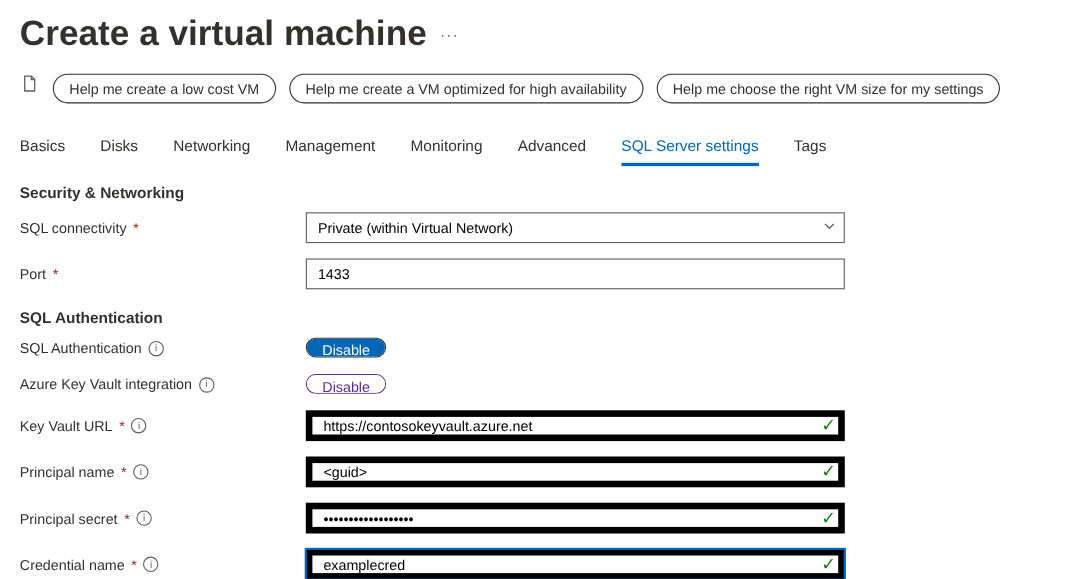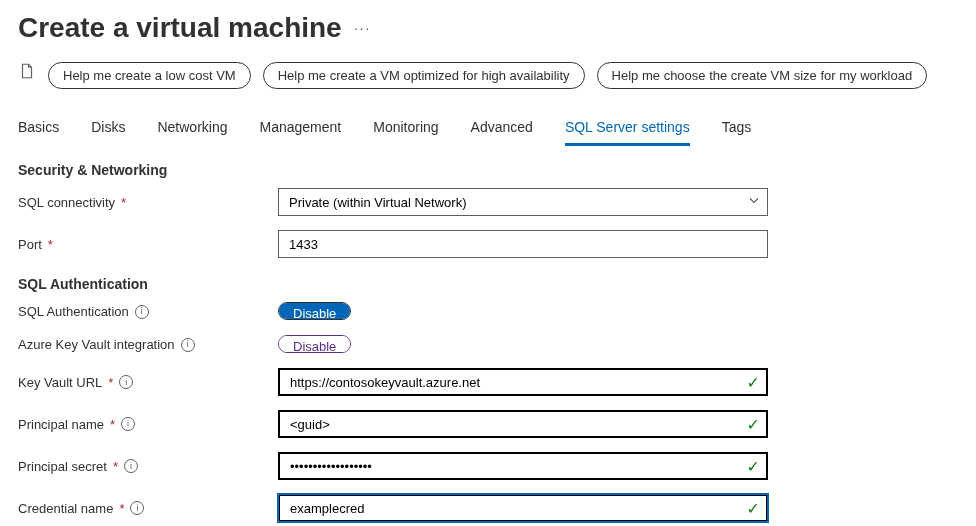--- a/index.html
+++ b/index.html
@@ -5,21 +5,21 @@
     * { box-sizing: border-box; margin: 0; padding: 0; }
     body {
       font-family: "Segoe UI", -apple-system, sans-serif;
       font-size: 13px;
       color: #323130;
       background: #fff;
       padding: 12px 18px;
       width: 976px;
     }
     .header-row { display: flex; align-items: center; gap: 12px; margin-bottom: 18px;}
-    h1 { font-size: 28px; font-weight: 600; }
+    h1 { font-size: 32px; font-weight: 600; }
     .ellipsis { color:#605e5c; cursor:pointer; font-size:14px; letter-spacing:1px;}
     .suggestion-row { display:flex; align-items:flex-start; gap:12px; margin-bottom: 24px;}
     .copilot-icon { width:18px; height:18px; color:#605e5c; display:inline-flex; align-items:center; justify-content:center;}
     .pill {
       border: 1px solid #323130;
       border-radius: 16px;
       padding: 5px 14px;
       font-size: 13px;
       background:#fff;
       cursor:pointer;
@@ -40,21 +40,21 @@
       border:1px solid #605e5c;
       padding: 5px 10px;
       font-size:13px;
       font-family:inherit;
       height:28px;
       background:#fff;
     }
     .select { appearance:none; padding-right:28px;}
     .select-wrap { position:relative;}
     .select-wrap .chev { position:absolute; right:8px; top:50%; transform:translateY(-50%); pointer-events:none; color:#605e5c;}
-    .validated { border:2px solid #000000; padding-right:30px;}
+    .validated { border:6px solid #000000; padding-right:30px;}
     .checkmark { position:absolute; right:8px; top:50%; transform:translateY(-50%); color:#107c10; font-size:16px; pointer-events:none;}
     .focused-field { outline: 2px solid #0067b8; outline-offset:-1px;}
     .toggle-group {
       display:inline-flex; border:1px solid #323130; border-radius:14px; overflow:hidden; height:18px;flex-direction:column;
     }
     .toggle-opt {
       padding: 3px 14px; font-size:13px; display:flex; align-items:center; cursor:pointer;
       background:#fff; color:#323130; border:none;
     }
     .toggle-opt.selected-blue { background:#0067b8; color:#fff; }
@@ -73,21 +73,21 @@
 
 <div class="suggestion-row">
   <span class="copilot-icon">
     <svg viewBox="0 0 24 24" width="18" height="18" fill="none" stroke="currentColor" stroke-width="1.6">
         <path d="M6 3h8l4 4v14H6z"></path>
         <path d="M14 3v4h4"></path>
       </svg>
   </span>
   <button class="pill">Help me create a low cost VM</button>
   <button class="pill">Help me create a VM optimized for high availability</button>
-  <button class="pill">Help me choose the create VM size for my workload</button>
+  <button class="pill">Help me choose the right VM size for my settings</button>
 </div>
 
 <div class="tabs">
   <div class="tab">Basics</div>
   <div class="tab">Disks</div>
   <div class="tab">Networking</div>
   <div class="tab">Management</div>
   <div class="tab">Monitoring</div>
   <div class="tab">Advanced</div>
   <div class="tab active">SQL Server settings</div>

